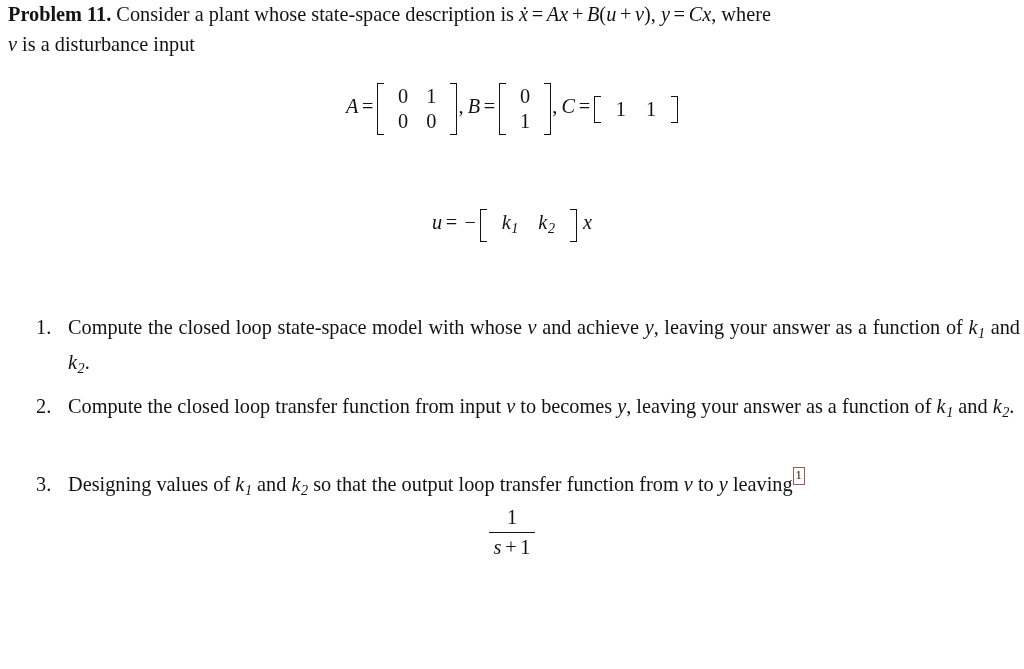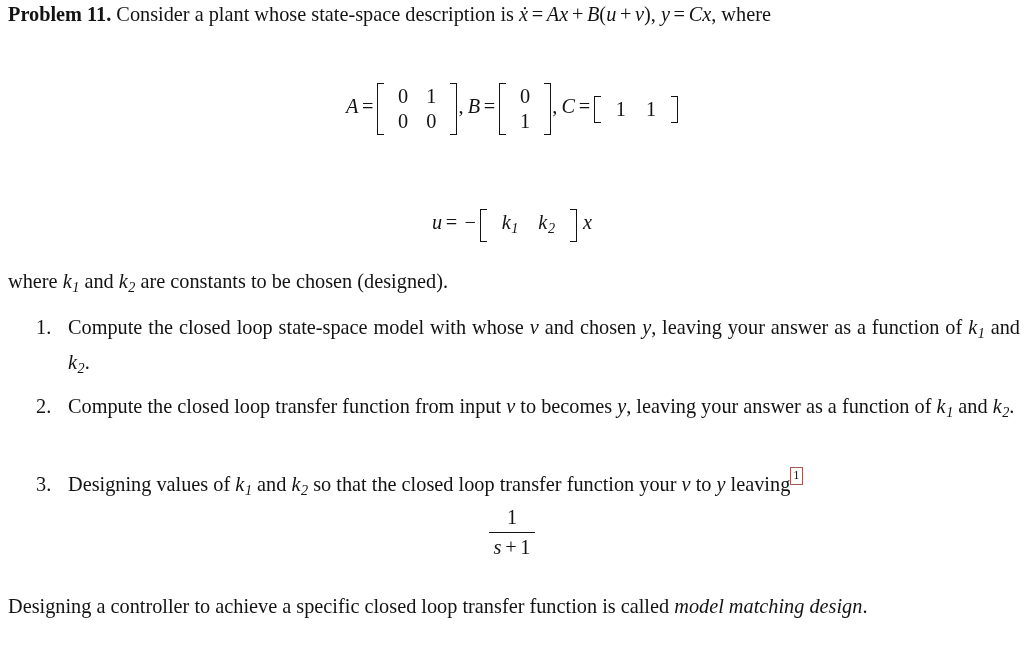--- a/index.html
+++ b/index.html
@@ -202,20 +202,21 @@
 </head>
 <body>
 
 <div class="page">
 
   <div class="para block-intro">
     <span class="bold">Problem 11.</span>
     <span>Consider a plant whose state-space description is</span>
     <span class="math nowrap"><span class="dotx mi">ẋ</span><span class="mo">=</span><span class="mi">A</span><span class="mi">x</span><span class="mo">+</span><span class="mi">B</span><span class="mn">(</span><span class="mi">u</span><span class="mo">+</span><span class="mi">v</span><span class="mn">)</span><span class="mn">,&nbsp;</span><span class="mi">y</span><span class="mo">=</span><span class="mi">C</span><span class="mi">x</span></span><span>, where</span>
     <br>
+    <span class="nojust" style="display:inline-block"><span class="math mi">v</span> <span>is a disturbance input</span></span>
   </div>
 
   <div class="display-eq eq-matrices">
     <span class="math" style="font-size:20.3px">A</span><span class="mo" style="font-size:20.3px">=</span><span class="matrix-wrap">
         <span class="brk brk-l"></span>
         <span class="matrix-body">
           <table>
             <tbody>
               <tr>
                 <td>0</td>
@@ -271,33 +272,26 @@
                 <td class="ital" style="padding:0 10px"><span>k</span><sub class="sb">1</sub></td>
                 <td class="ital" style="padding:0 10px"><span>k</span><sub class="sb">2</sub></td>
               </tr>
             </tbody>
           </table>
         </span>
         <span class="brk brk-r"></span>
       </span><span class="math" style="font-size:20.3px;padding-left:6px">x</span>
   </div>
 
-  <div class="para block-where nojust">
-    <span>where</span>
-    <span class="math"><span>k</span><sub class="sb">1</sub></span>
-    <span>and</span>
-    <span class="math"><span>k</span><sub class="sb">2</sub></span>
-    <span>are constants to be chosen (designed).</span>
-  </div>
 
   <div class="enum-item item-1">
     <span class="marker">1.</span>
     <span>Compute the closed loop state-space model with whose</span>
     <span class="math">v</span>
-    <span>and chosen</span>
+    <span>and achieve</span>
     <span class="math">y</span><span>, leaving your answer as a function of</span>
     <span class="math"><span>k</span><sub class="sb">1</sub></span>
     <span>and</span>
     <span class="math"><span>k</span><sub class="sb">2</sub></span><span>.</span>
   </div>
 
   <div class="enum-item item-2">
     <span class="marker">2.</span>
     <span>Compute the closed loop transfer function from input</span>
     <span class="math">v</span>
@@ -307,33 +301,29 @@
     <span>and</span>
     <span class="math"><span>k</span><sub class="sb">2</sub></span><span>.</span>
   </div>
 
   <div class="enum-item item-3 nojust">
     <span class="marker">3.</span>
     <span>Designing values of</span>
     <span class="math"><span>k</span><sub class="sb">1</sub></span>
     <span>and</span>
     <span class="math"><span>k</span><sub class="sb">2</sub></span>
-    <span>so that the closed loop transfer function your</span>
+    <span>so that the output loop transfer function from</span>
     <span class="math">v</span>
     <span>to</span>
     <span class="math">y</span>
     <span>leaving</span><a class="fnmark" href="#" style="text-decoration:none;">1</a>
   </div>
 
   <div class="display-eq eq-tf">
     <span class="frac">
       <span class="num">1</span>
       <span class="bar"></span>
       <span class="den"><span class="math mi">s</span><span class="mo">+</span><span class="mn">1</span></span>
     </span>
   </div>
 
-  <div class="para block-closing">
-    <span>Designing a controller to achieve a specific closed loop transfer function is called</span>
-    <span class="ital">model matching design</span><span>.</span>
-  </div>
 
 </div>
 
 </body></html>

